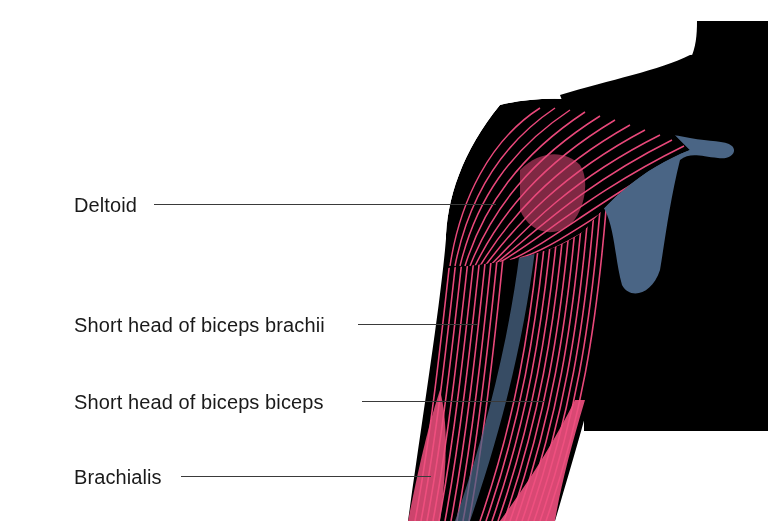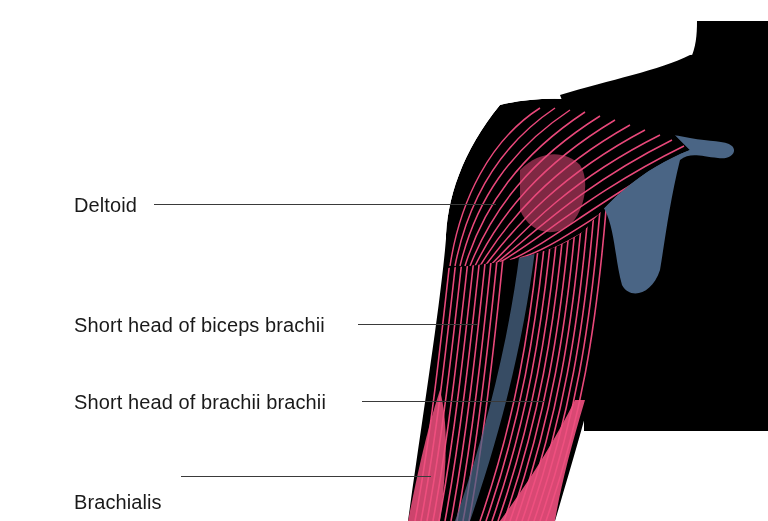--- a/index.html
+++ b/index.html
@@ -85,17 +85,17 @@
     <path d="M520,170 C540,150 565,150 580,165 C590,180 585,210 570,225 C550,240 528,230 520,210 Z" fill="#e8487a" opacity="0.55"></path>
   </g>
 </svg>
 
 <div class="label" style="left:74px; top:195px;">Deltoid</div>
 <div class="leader" style="left:154px; top:204px; width:342px;"></div>
 
 <div class="label" style="left:74px; top:315px;">Short head of biceps brachii</div>
 <div class="leader" style="left:358px; top:324px; width:120px;"></div>
 
-<div class="label" style="left:74px; top:392px;">Short head of brachii brachii</div>
+<div class="label" style="left:74px; top:392px;">Short head of biceps biceps</div>
 <div class="leader" style="left:362px; top:401px; width:182px;"></div>
 
-<div class="label" style="left:74px; top:467px;margin-top:25px;">Brachialis</div>
+<div class="label" style="left:74px; top:467px;">Brachialis</div>
 <div class="leader" style="left:181px; top:476px; width:250px;"></div>
 
 </body></html>

